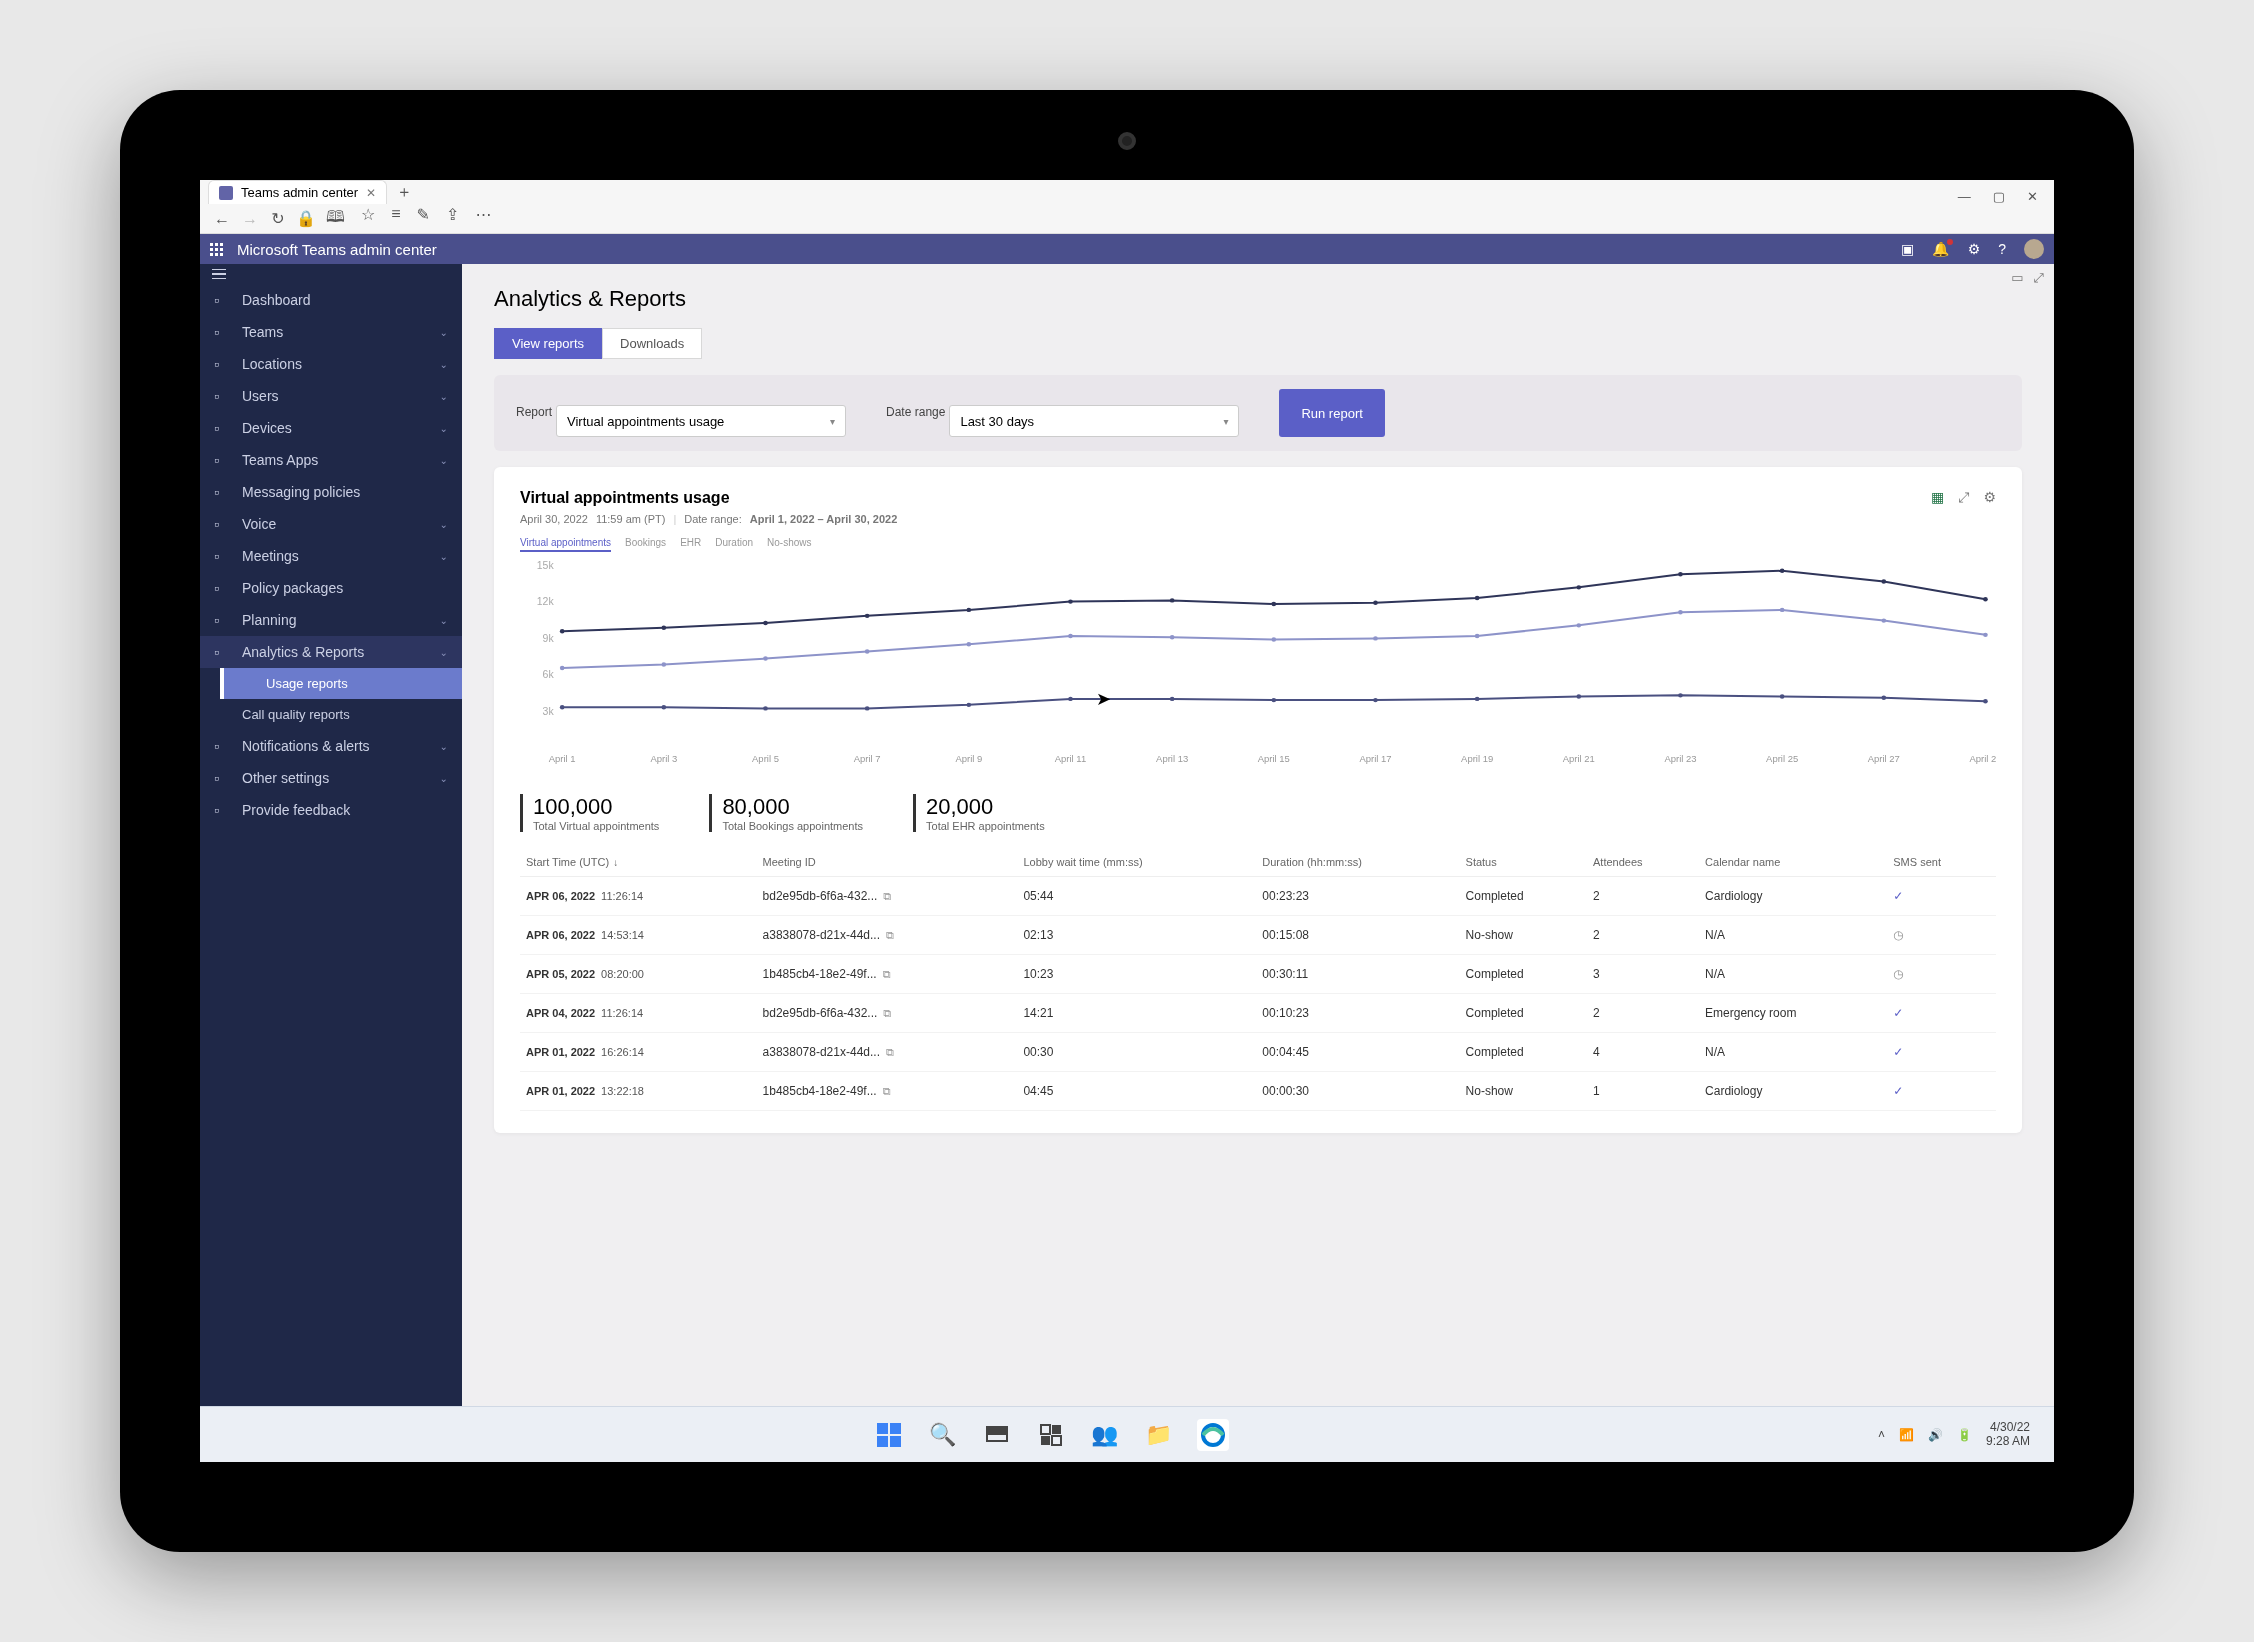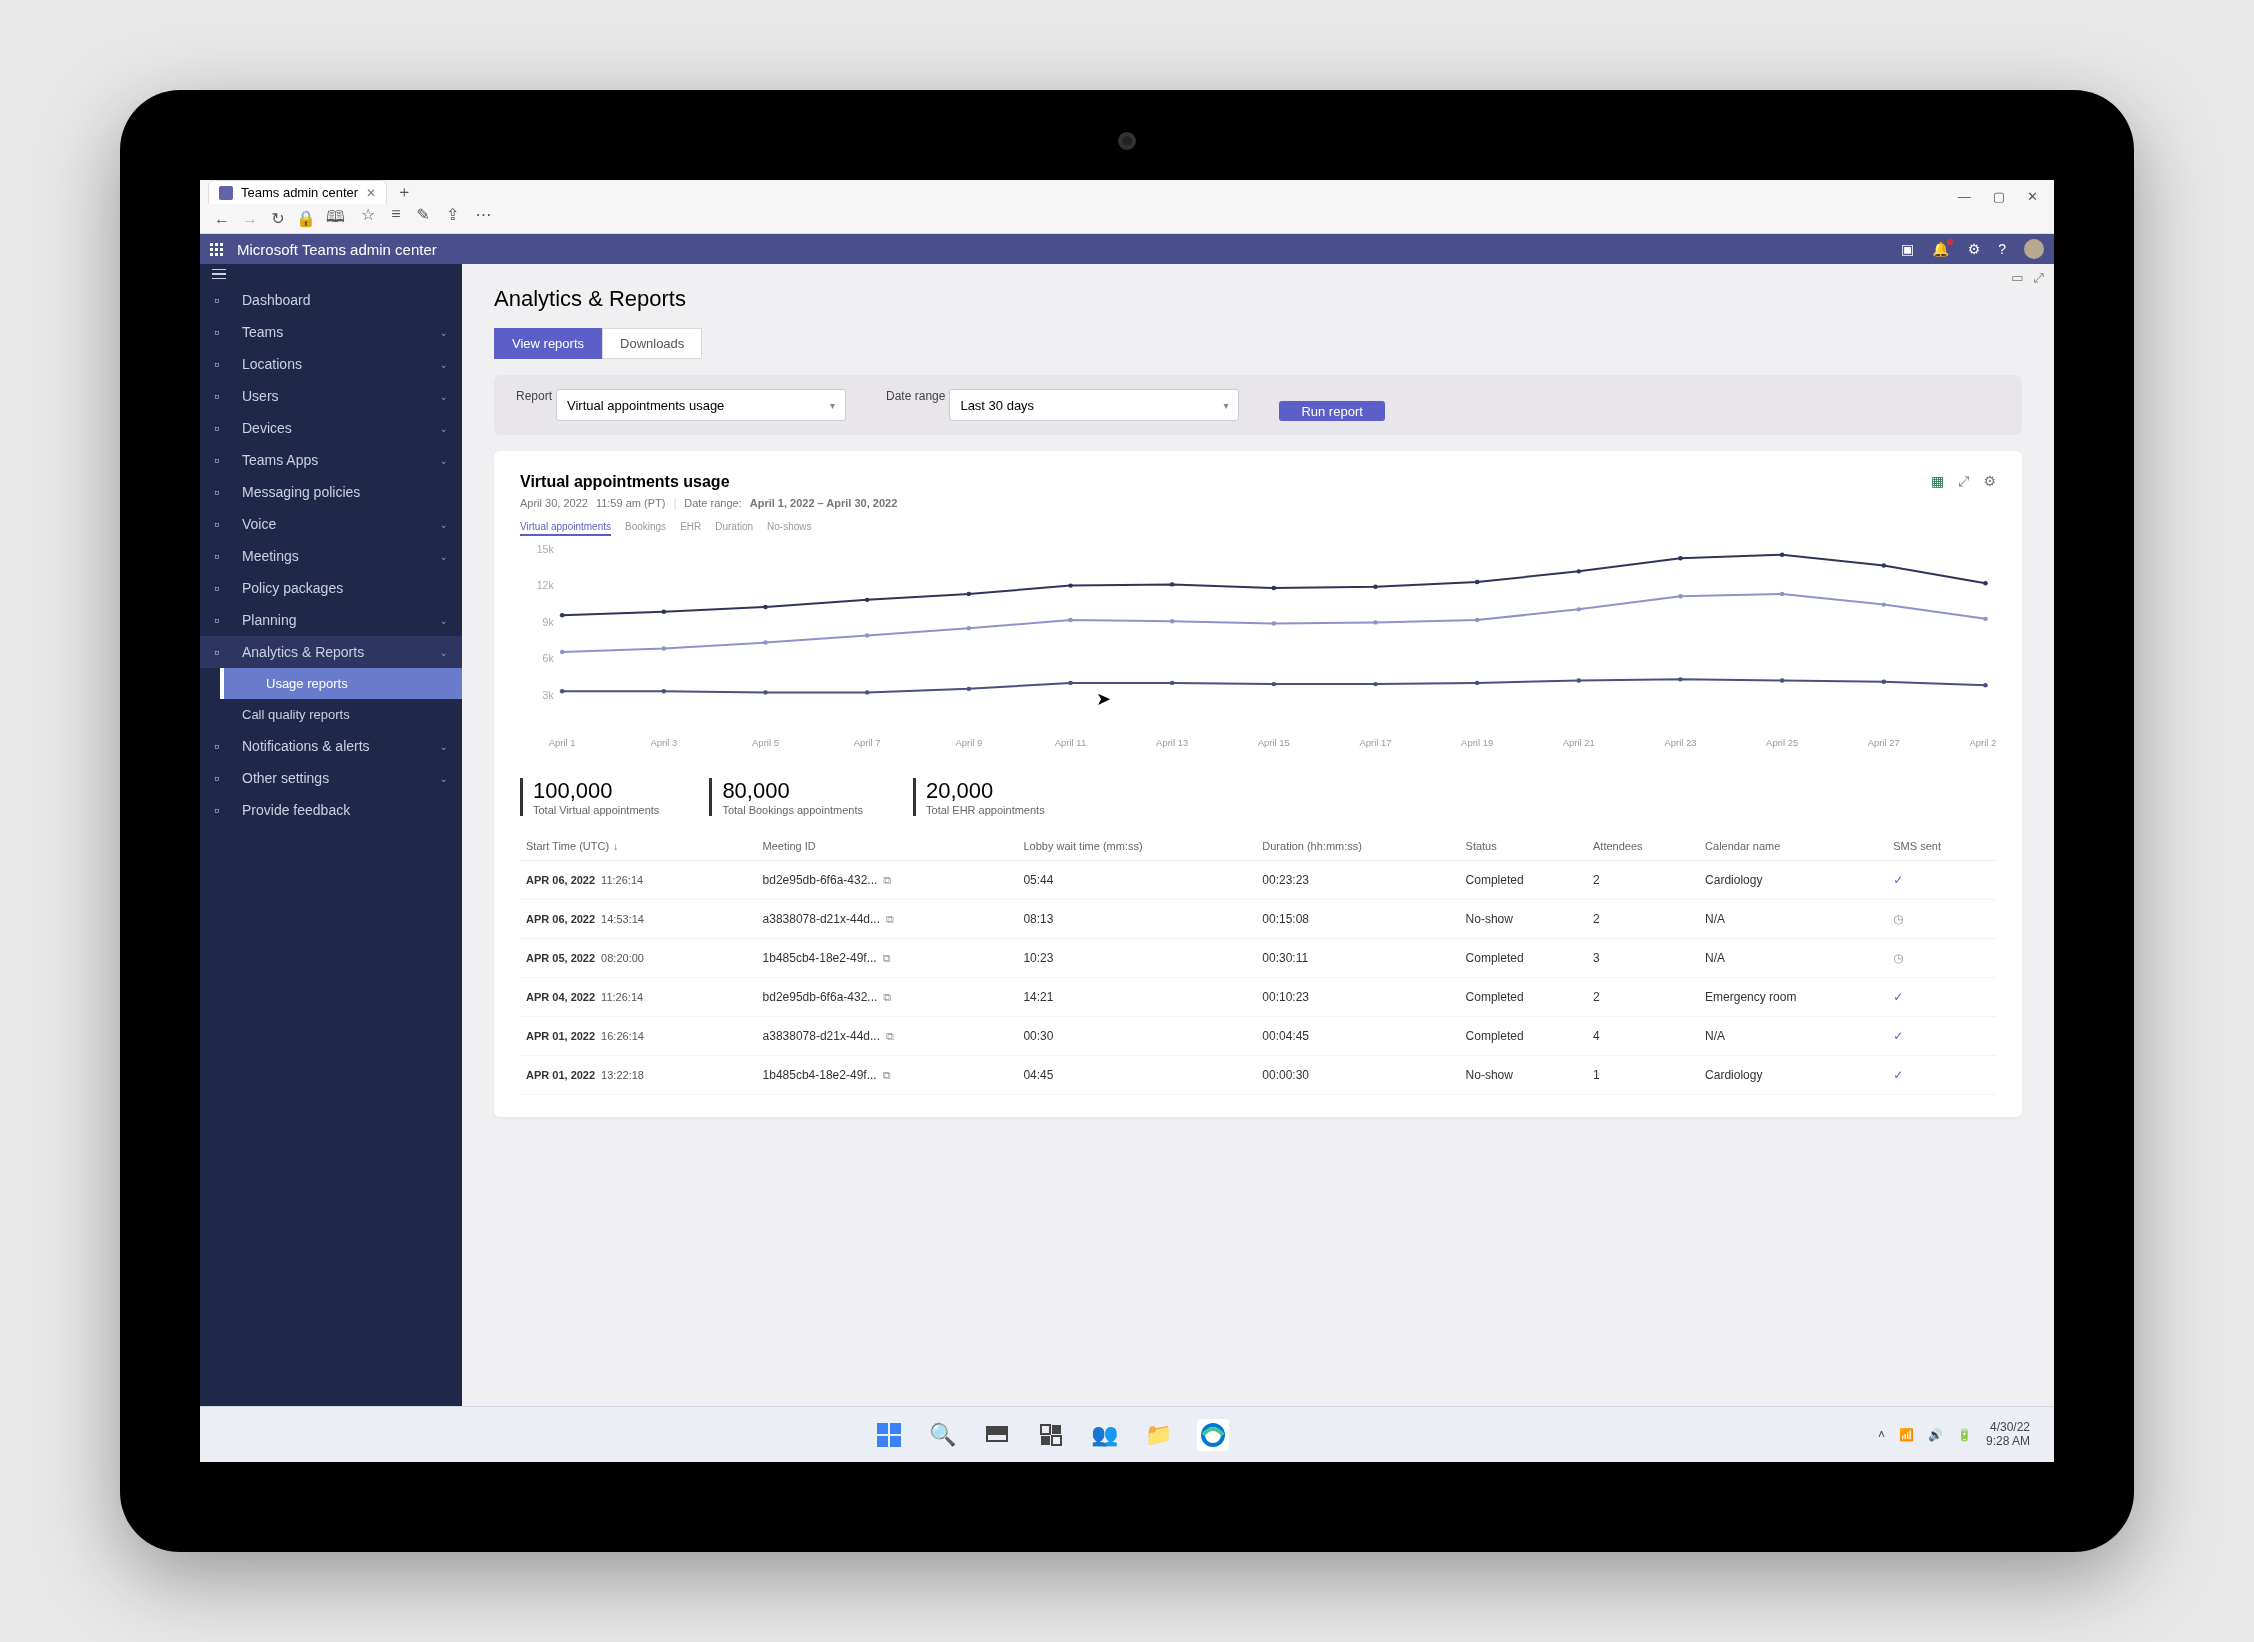--- a/index.html
+++ b/index.html
@@ -52,21 +52,21 @@
   .content-inner { padding: 22px 32px; }
   .page-title { font-size: 22px; font-weight: 400; margin-bottom: 16px; }
   .tabs { display: flex; gap: 0; margin-bottom: 16px; }
   .tabs .pt { padding: 7px 17px; font-size: 13px; background: #fff; border: 1px solid #d8d8d8; color: #555; cursor:pointer; }
   .tabs .pt.active { background: #5b5fc7; color: #fff; border-color: #5b5fc7; }
 
   .filterbox { background: #e9e6eb; border-radius: 6px; padding: 14px 22px; display: flex; gap: 40px; align-items: flex-end; margin-bottom: 16px; }
   .filterbox .fld { display: flex; flex-direction: row; gap: 4px; }
   .filterbox label { font-size: 12px; color: #444; }
   .filterbox .sel { width: 290px; height: 32px; background: #fff; border: 1px solid #ccc; border-radius: 3px; display:flex; align-items:center; justify-content:space-between; padding: 0 10px; font-size: 13px; }
-  .runbtn { height: 20px; padding: 0 22px; background: #5b5fc7; color: #fff; border: none; border-radius: 3px; font-size: 13px; cursor:pointer; }
+  .runbtn { height: 48px; padding: 0 22px; background: #5b5fc7; color: #fff; border: none; border-radius: 3px; font-size: 13px; cursor:pointer; }
 
   .card { background: #fff; border-radius: 6px; padding: 22px 26px; box-shadow: 0 1px 4px rgba(0,0,0,0.05); }
   .card-head { display:flex; justify-content:space-between; align-items:flex-start; }
   .ch-title { font-size: 16px; font-weight: 600; margin-bottom: 6px; }
   .ch-meta { font-size: 11px; color: #777; display:flex; gap: 8px; margin-bottom: 12px; }
   .ch-meta .sep { color: #ccc; }
   .card-actions { display:flex; gap: 14px; color: #777; font-size: 14px; }
   .mini-tabs { display: flex; gap: 14px; font-size: 10px; color: #999; margin-bottom: 6px; }
   .mini-tabs .mt.active { color: #5b5fc7; border-bottom: 2px solid #5b5fc7; padding-bottom: 2px; }
 
@@ -417,21 +417,21 @@
     <td>05:44</td>
     <td>00:23:23</td>
     <td>Completed</td>
     <td>2</td>
     <td>Cardiology</td>
     <td><span class="chk">✓</span></td>
                     </tr>
                     <tr>
     <td><span class="dt">APR 06, 2022</span><span class="dtt">14:53:14</span></td>
     <td><span>a3838078-d21x-44d...</span><span class="cpy">⧉</span></td>
-    <td>08:13</td>
+    <td>02:13</td>
     <td>00:15:08</td>
     <td>No-show</td>
     <td>2</td>
     <td>N/A</td>
     <td><span class="clk">◷</span></td>
                     </tr>
                     <tr>
     <td><span class="dt">APR 05, 2022</span><span class="dtt">08:20:00</span></td>
     <td><span>1b485cb4-18e2-49f...</span><span class="cpy">⧉</span></td>
     <td>10:23</td>

